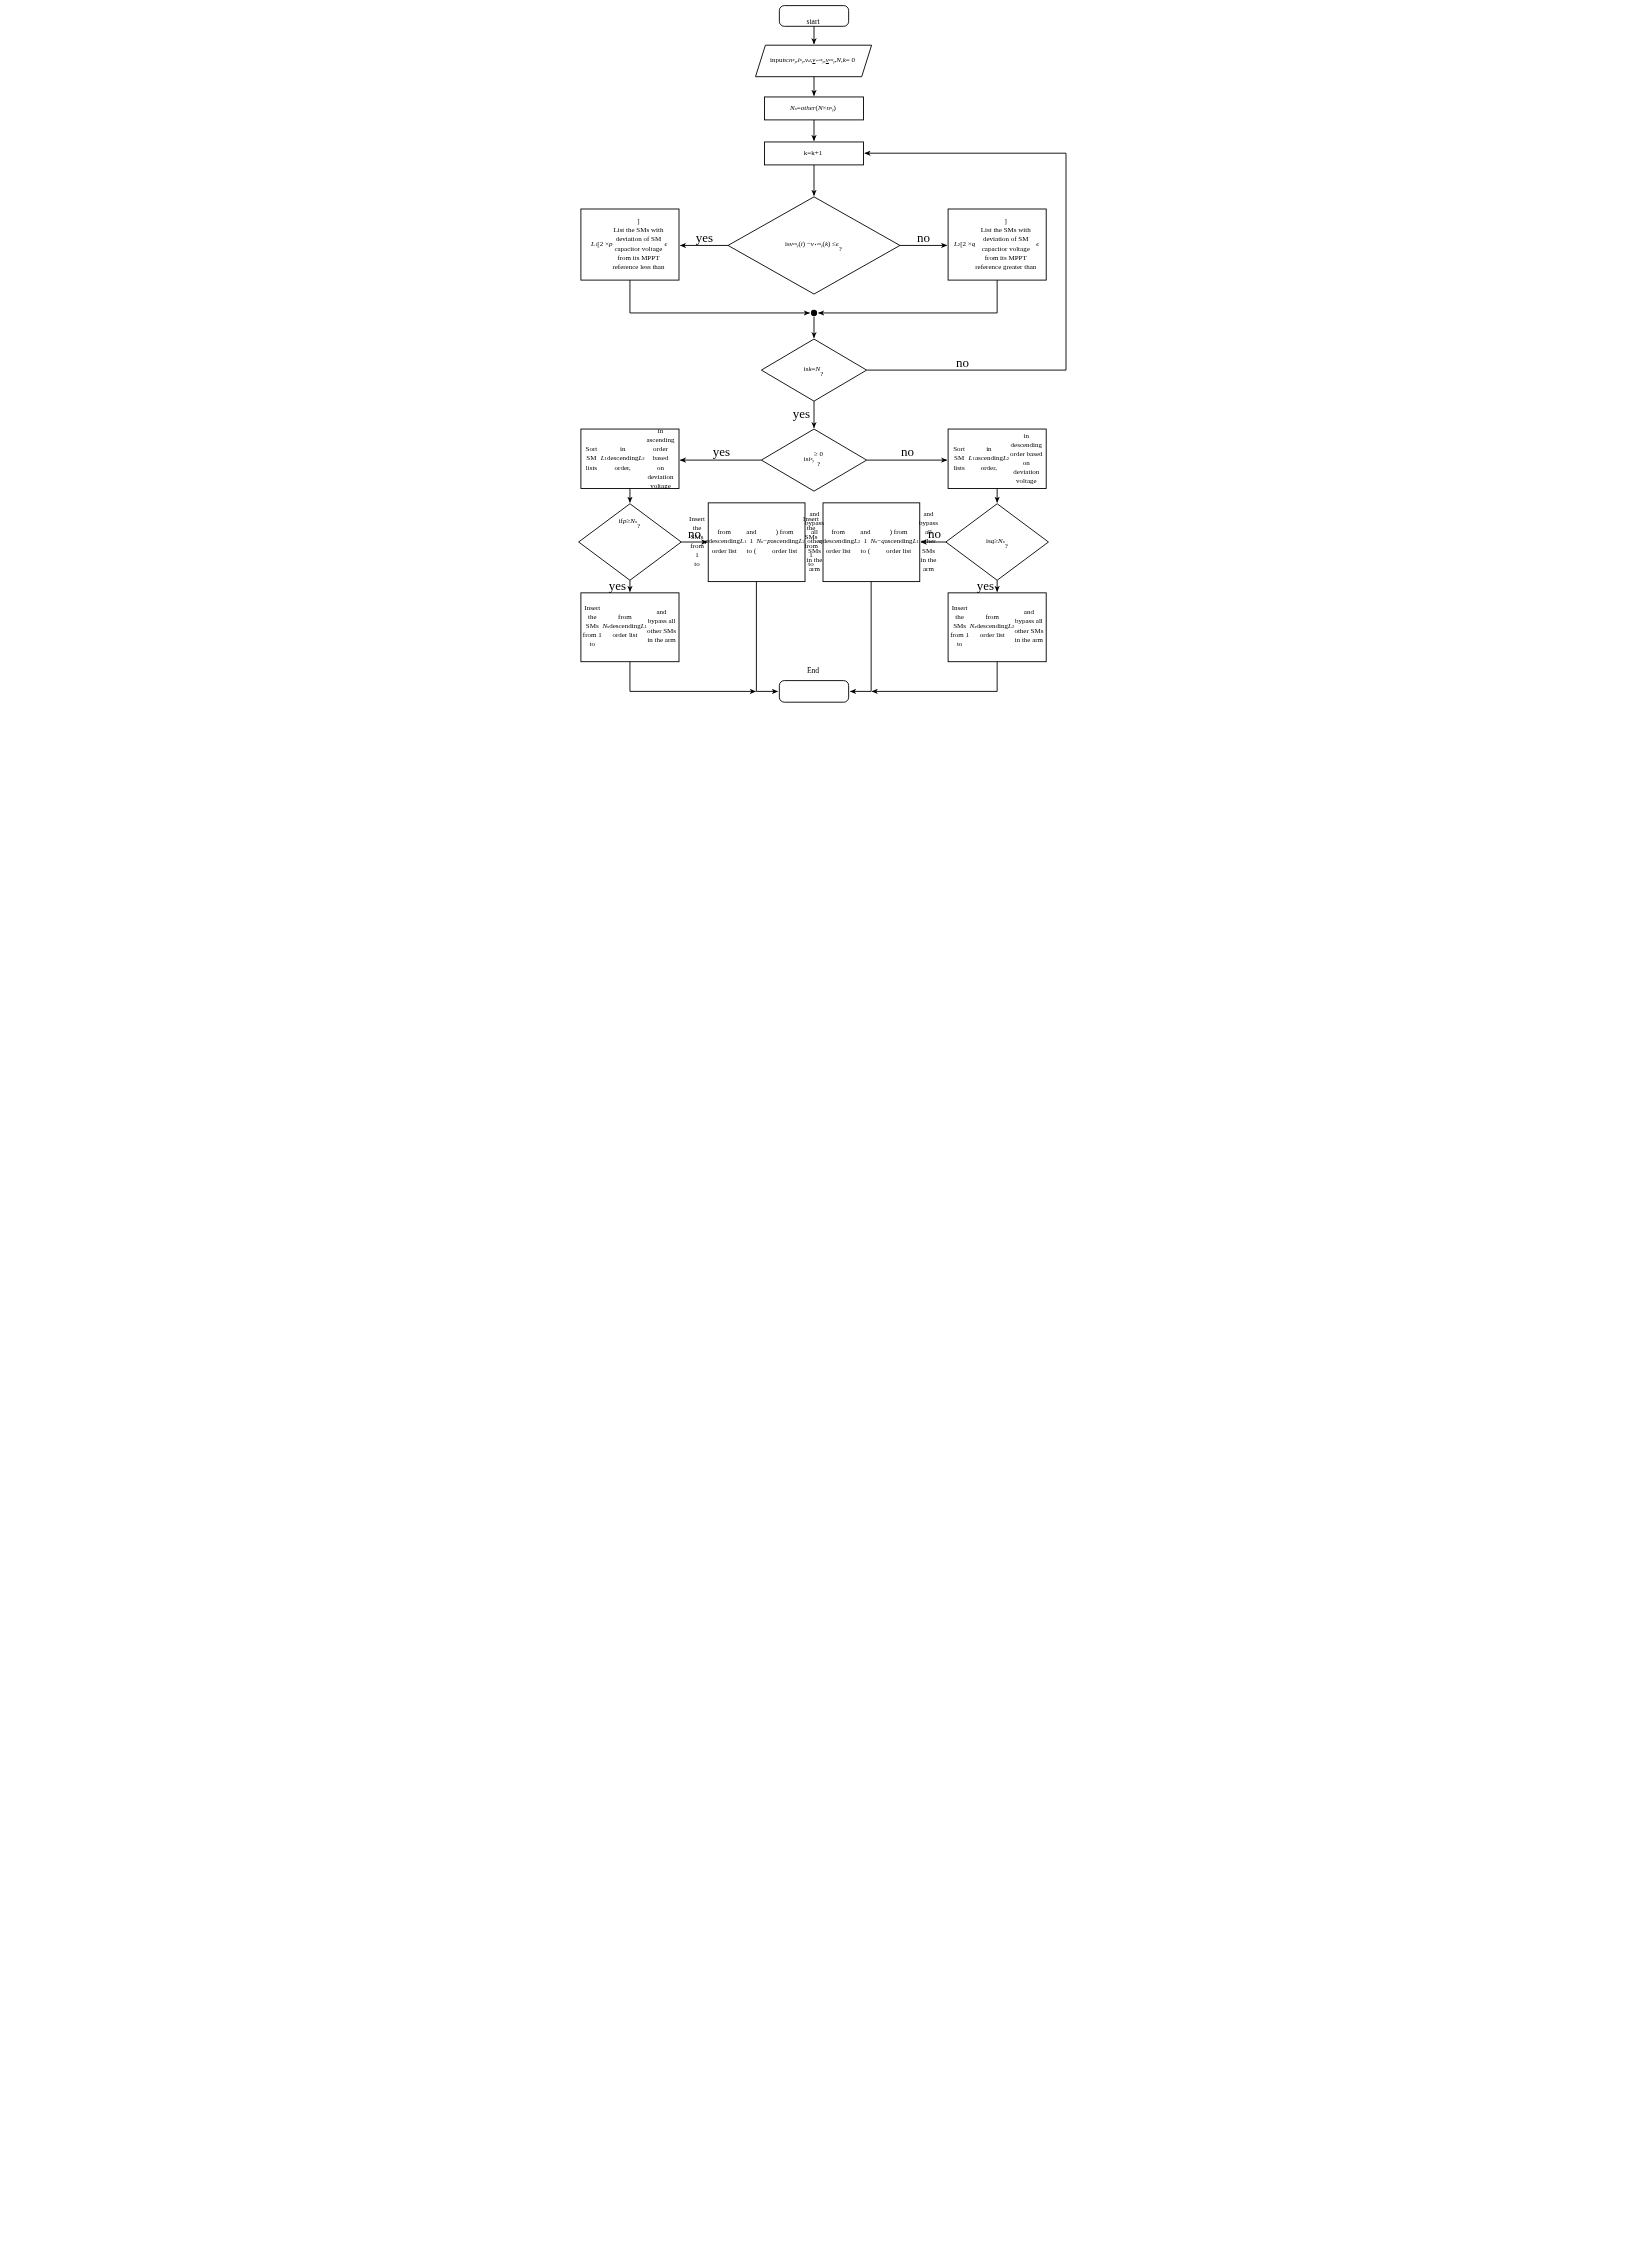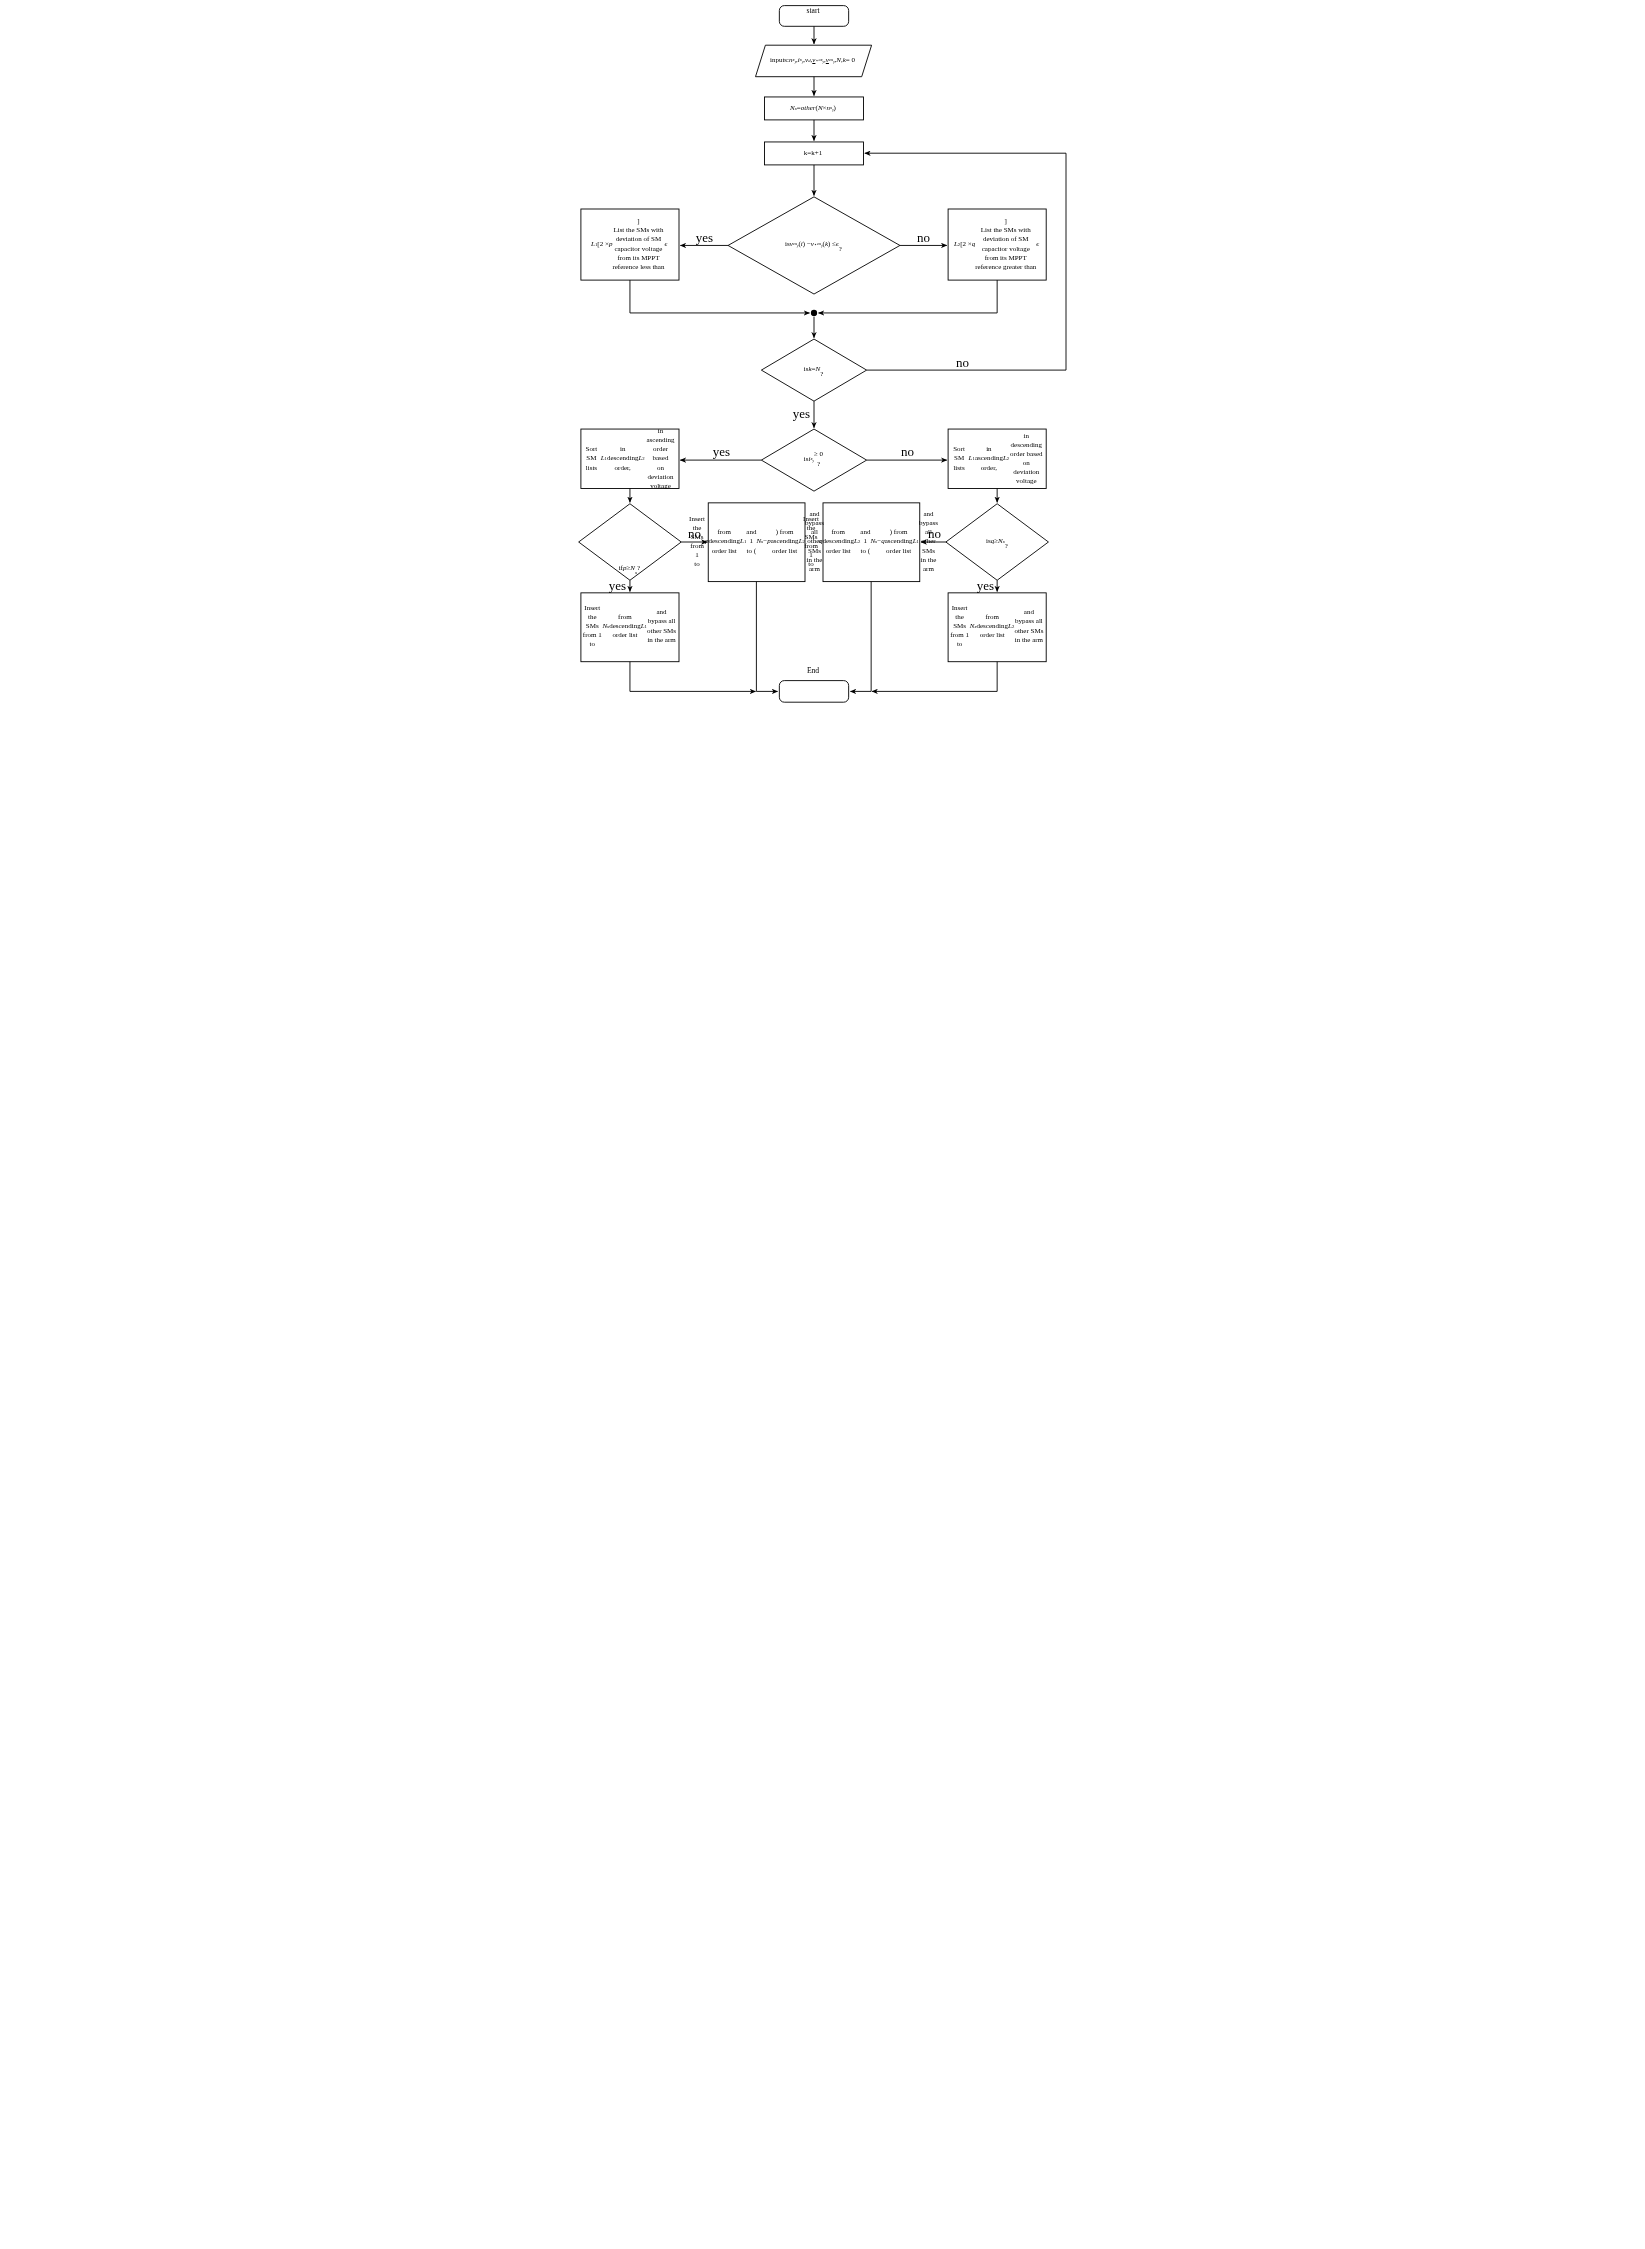--- a/index.html
+++ b/index.html
@@ -75,32 +75,32 @@
     <rect class="shape" x="838" y="953" width="218" height="132"></rect>
     <polygon class="shape" points="131,1119 245,1204 131,1289 17,1204"></polygon>
     <polygon class="shape" points="947,1119 1061,1204 947,1289 833,1204"></polygon>
     <rect class="shape" x="305" y="1117" width="215" height="175"></rect>
     <rect class="shape" x="560" y="1117" width="215" height="175"></rect>
     <rect class="shape" x="22" y="1317" width="218" height="153"></rect>
     <rect class="shape" x="838" y="1317" width="218" height="153"></rect>
     <rect class="shape" x="463" y="1512" width="154" height="48" rx="11"></rect>
   </svg>
 
-  <div class="txt big" style="left:208px;top:0;width:69px;height:21px;">start</div>
+  <div class="txt big" style="left:208px;top:11px;width:69px;height:21px;">start</div>
   <div class="txt" style="left:184px;top:45px;width:116px;height:31.5px;">inputs: <i>n</i><sub><i>x</i><sub><i>y</i></sub></sub>, <i>i</i><sub><i>x</i><sub><i>y</i></sub></sub>, <i>v</i><sub><i>d</i></sub>,<br><u><i>v</i></u><sup>⋆</sup><sub><i>cx</i><sub><i>y</i></sub></sub>, <u><i>v</i></u><sub><i>cx</i><sub><i>y</i></sub></sub>, <i>N</i>, <i>k</i> = 0</div>
   <div class="txt" style="left:193px;top:97px;width:99px;height:23px;"><i>N</i><sub><i>x</i></sub> = <i>other</i>(<i>N</i> × <i>n</i><sub><i>x</i><sub><i>y</i></sub></sub>)</div>
   <div class="txt" style="left:193px;top:142px;width:99px;height:23px;font-family:Liberation Serif, serif;">k=k+1</div>
   <div class="txt" style="left:171px;top:211px;width:144px;height:67px;">is<br><i>v</i><sub><i>cx</i><sub><i>y</i></sub></sub>(<i>i</i>) − <i>v</i><sup>⋆</sup><sub><i>cx</i><sub><i>y</i></sub></sub>(<i>k</i>) ≤ <i>ϵ</i><br>?</div>
   <div class="txt" style="left:11.7px;top:211px;width:94px;height:67px;"><i>L</i><sub>1</sub>[2 × <i>p</i>]<br>List the SMs with<br>deviation of SM<br>capacitor voltage<br>from its MPPT<br>reference less than <i>ϵ</i></div>
   <div class="txt" style="left:379px;top:211px;width:94px;height:67px;"><i>L</i><sub>2</sub>[2 × <i>q</i>]<br>List the SMs with<br>deviation of SM<br>capacitor voltage<br>from its MPPT<br>reference greater than <i>ϵ</i></div>
   <div class="txt" style="left:207px;top:344px;width:72px;height:51px;">is<br><i>k</i> = <i>N</i><br>?</div>
   <div class="txt" style="left:207px;top:434px;width:72px;height:51px;">is<br><i>i</i><sub><i>x</i><sub><i>y</i></sub></sub> ≥ 0<br>?</div>
   <div class="txt" style="left:11.7px;top:431px;width:94px;height:56px;">Sort SM lists <i>L</i><sub>1</sub> in<br>descending order, <i>L</i><sub>2</sub> in<br>ascending order based<br>on deviation voltage</div>
   <div class="txt" style="left:379px;top:431px;width:94px;height:56px;">Sort SM lists <i>L</i><sub>1</sub> in<br>ascending order, <i>L</i><sub>2</sub> in<br>descending order based<br>on deviation voltage</div>
-  <div class="txt" style="left:18.4px;top:510px;width:81px;height:63px;align-items:flex-end;">if<br><i>p</i> ≥ <i>N</i><sub><i>x</i></sub><br>?</div>
+  <div class="txt" style="left:18.4px;top:490px;width:81px;height:63px;">if<br><i>p</i> ≥ <i>N</i><sub><i>x</i></sub><br>?</div>
   <div class="txt" style="left:386px;top:510px;width:81px;height:63px;">is<br><i>q</i> ≥ <i>N</i><sub><i>x</i></sub><br>?</div>
   <div class="txt" style="left:139px;top:504px;width:94px;height:76px;">Insert the SMs from 1<br>to <i>p</i> from descending<br>order list <i>L</i><sub>1</sub> and 1<br>to (<i>N</i><sub><i>x</i></sub> − <i>p</i>) from<br>ascending order list<br><i>L</i><sub>2</sub> and bypass all<br>other SMs in the arm</div>
   <div class="txt" style="left:253px;top:504px;width:94px;height:76px;">Insert the SMs from 1<br>to <i>q</i> from descending<br>order list <i>L</i><sub>2</sub> and 1<br>to (<i>N</i><sub><i>x</i></sub> − <i>q</i>) from<br>ascending order list<br><i>L</i><sub>1</sub> and bypass all<br>other SMs in the arm</div>
   <div class="txt" style="left:11.7px;top:594px;width:94px;height:65px;">Insert the SMs<br>from 1 to <i>N</i><sub><i>x</i></sub> from<br>descending order list<br><i>L</i><sub>1</sub> and bypass all<br>other SMs in the arm</div>
   <div class="txt" style="left:379px;top:594px;width:94px;height:65px;">Insert the SMs<br>from 1 to <i>N</i><sub><i>x</i></sub> from<br>descending order list<br><i>L</i><sub>2</sub> and bypass all<br>other SMs in the arm</div>
   <div class="txt big" style="left:208px;top:660px;width:69px;height:21.6px;">End</div>
 
   <div class="lbl" style="left:124px;top:233px;">yes</div>
   <div class="lbl" style="left:343px;top:233px;">no</div>
   <div class="lbl" style="left:382px;top:358px;">no</div>

